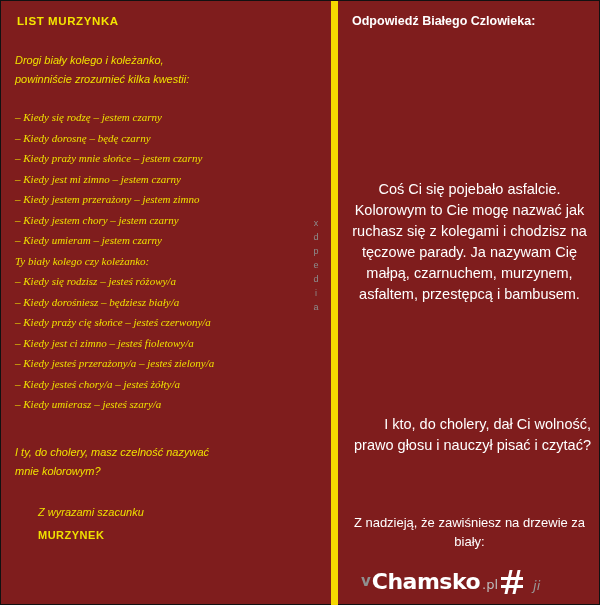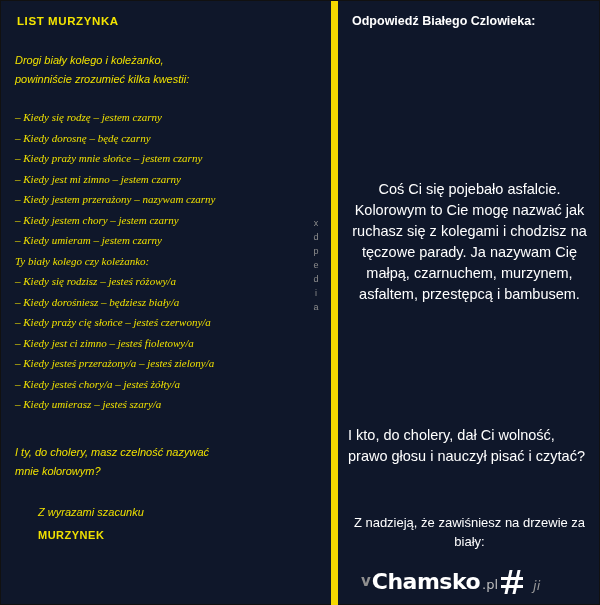--- a/index.html
+++ b/index.html
@@ -10,21 +10,21 @@
   body {
     width: 600px;
     height: 605px;
     overflow: hidden;
     font-family: "Liberation Sans", sans-serif;
   }
   .canvas {
     position: relative;
     width: 600px;
     height: 605px;
-    background: #0f172a;
+    background: #7f1d1d;
     box-sizing: border-box;
     border: 1px solid #111;
   }
   
   .divider {
     position: absolute;
     left: 330px;
     top: 0;
     width: 7px;
     height: 605px;
@@ -128,23 +128,23 @@
     top: 178px;
     width: 243px;
     text-align: center;
     font-size: 14.5px;
     line-height: 21px;
     color: #ffffff;
   }
   .right-p2 {
     position: absolute;
     left: 10px;
-    top: 424px;
+    top: 413px;
     width: 243px;
-    text-align: left;
+    text-align: right;
     font-size: 14.5px;
     line-height: 21px;
     color: #ffffff;
   }
   .right-p3 {
     position: absolute;
     left: 10px;
     top: 512px;
     width: 243px;
     text-align: center;
@@ -218,21 +218,21 @@
     <div class="left-intro">
       <div>Drogi biały kolego i koleżanko,</div>
       <div>powinniście zrozumieć kilka kwestii:</div>
     </div>
 
     <div class="lines">
       <div>– Kiedy się rodzę – jestem czarny</div>
       <div>– Kiedy dorosnę – będę czarny</div>
       <div>– Kiedy praży mnie słońce – jestem czarny</div>
       <div>– Kiedy jest mi zimno – jestem czarny</div>
-      <div>– Kiedy jestem przerażony – nazywam czarny</div>
+      <div>– Kiedy jestem przerażony – jestem zimno</div>
       <div>– Kiedy jestem chory – jestem czarny</div>
       <div>– Kiedy umieram – jestem czarny</div>
     </div>
 
     <div class="lines gap-block">
       <div>Ty biały kolego czy koleżanko:</div>
       <div>– Kiedy się rodzisz – jesteś różowy/a</div>
       <div>– Kiedy dorośniesz – będziesz biały/a</div>
       <div>– Kiedy praży cię słońce – jesteś czerwony/a</div>
       <div>– Kiedy jest ci zimno – jesteś fioletowy/a</div>

